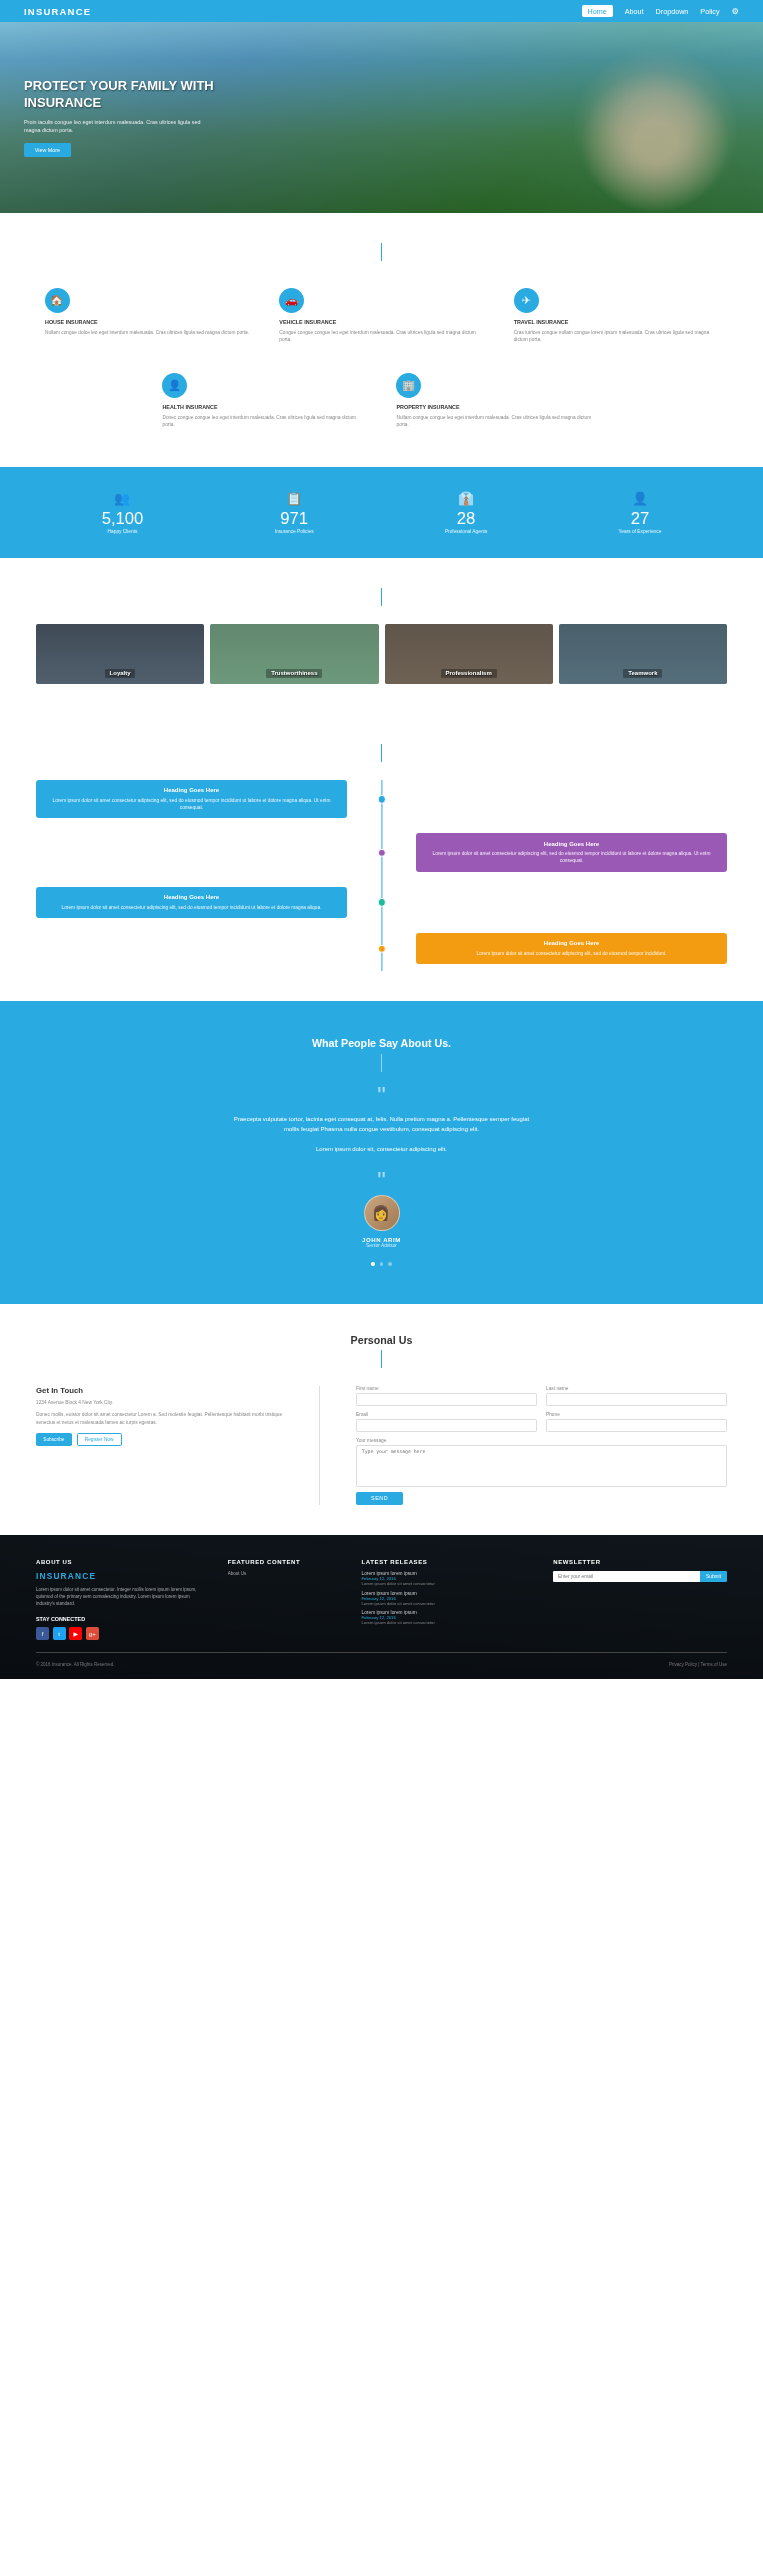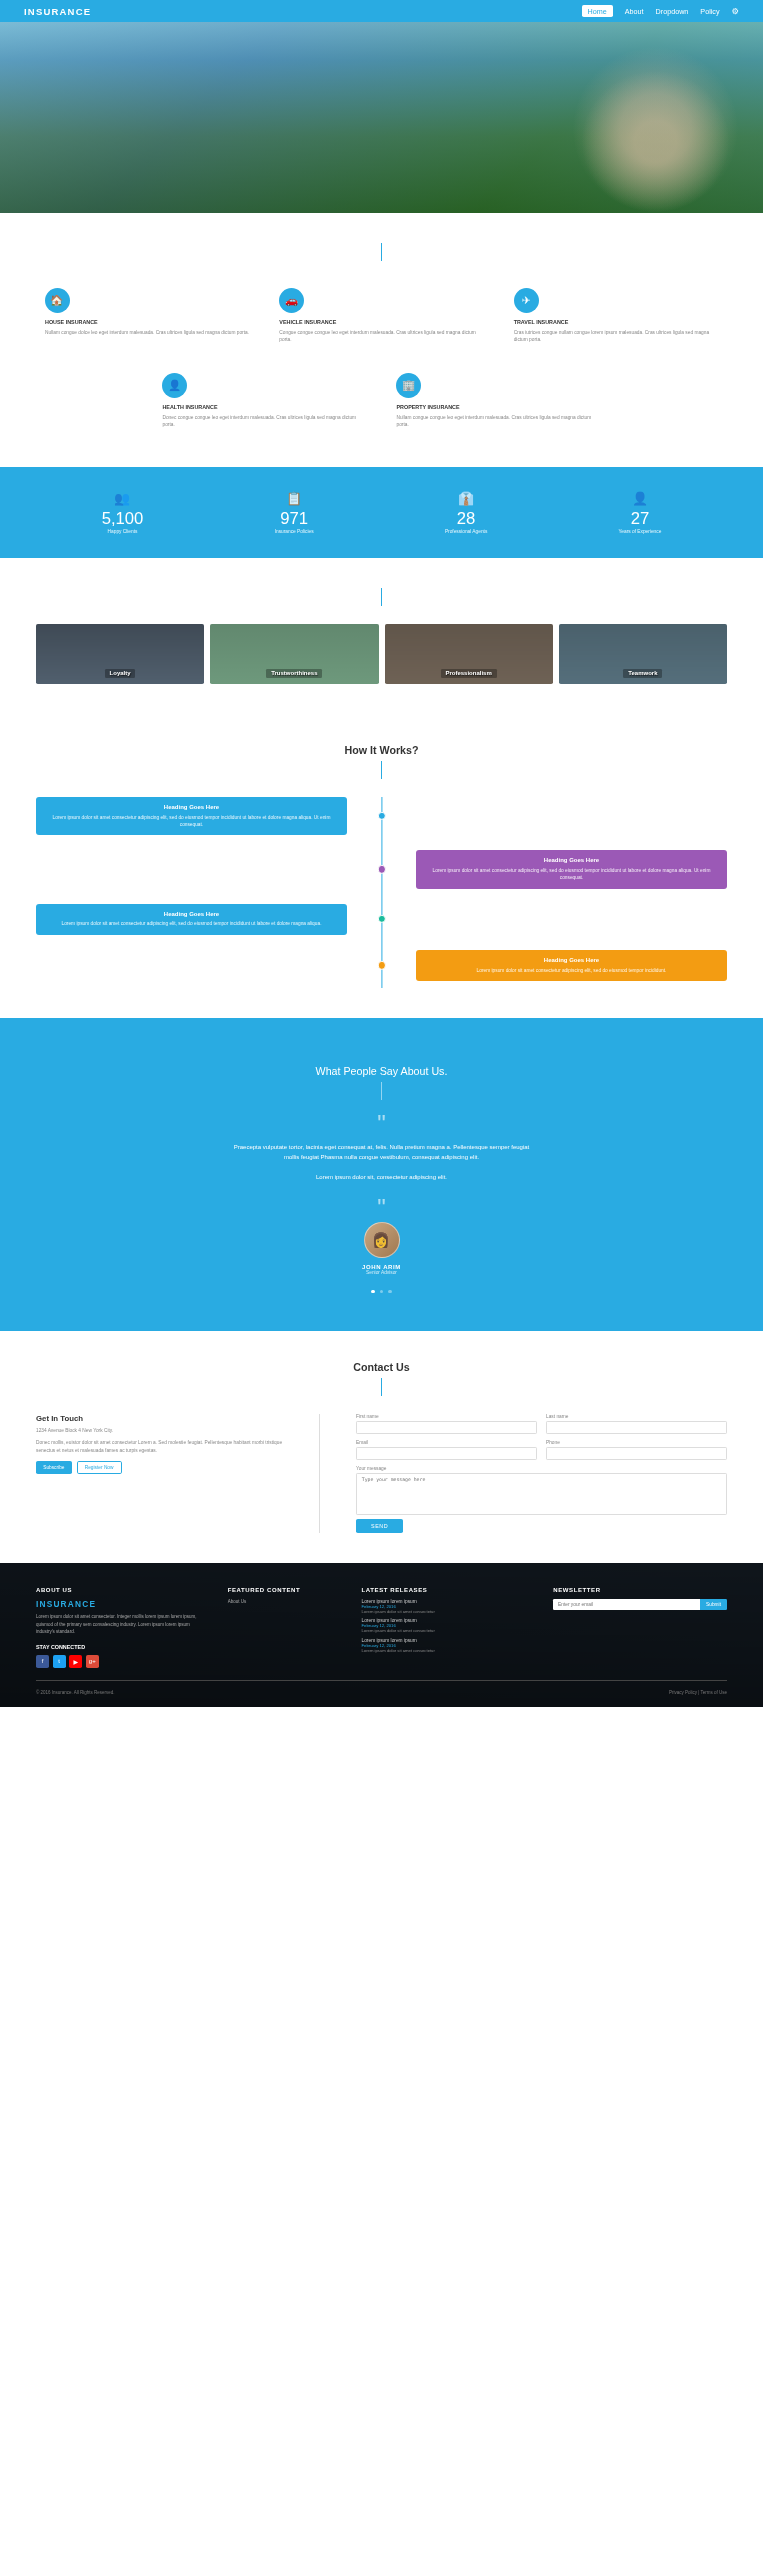--- a/index.html
+++ b/index.html
@@ -130,21 +130,21 @@
     .dot-cyan { background: #29abe2; }
     .dot-purple { background: #9b59b6; }
     .dot-yellow { background: #f39c12; }
     .dot-teal { background: #1abc9c; }
 
     
     .testimonials {
       background: #29abe2; padding: 36px 60px;
       text-align: center; color: #fff;
     }
-    .testimonials h2 { font-size: 10.7px; font-weight: normal; margin-bottom: 4.8px; margin-top: 11px; }
+    .testimonials h2 { font-size: 10.7px; font-weight: bold; margin-bottom: 4.8px; }
     .testimonials .section-divider { background: rgba(255,255,255,0.5); }
     .quote-text { font-size: 6px; line-height: 1.7; margin: 12px auto; max-width: 298px; }
     .quote-open { font-size: 24px; color: rgba(255,255,255,0.6); line-height: 0.5; }
     .quote-close { font-size: 24px; color: rgba(255,255,255,0.6); }
     .testimonial-avatar {
       width: 36px; height: 36px; border-radius: 50%;
       background: linear-gradient(135deg, #c9a882, #a07850);
       margin: 0 auto 6px;
       border: 1.8px solid rgba(255,255,255,0.5);
       display: flex; align-items: center; justify-content: center;
@@ -237,20 +237,25 @@
     <a href="#" class="active">Home</a>
     <a href="#">About</a>
     <a href="#">Dropdown</a>
     <a href="#">Policy</a>
     <span class="nav-icon">⚙</span>
   </div>
 </nav>
 
 <section class="hero">
   <div class="hero-bg"></div>
+  <div class="hero-content">
+    <h1>PROTECT YOUR FAMILY WITH INSURANCE</h1>
+    <p>Proin iaculis congue leo eget interdum malesuada. Cras ultrices ligula sed magna dictum porta.</p>
+    <button class="hero-btn">View More</button>
+  </div>
   <div class="hero-family">
     <div style="width:149px;height:143px;background:radial-gradient(ellipse,rgba(220,190,160,0.5) 20%,transparent 70%);border-radius:50% 50% 0 0;"></div>
   </div>
 </section>
 
 <section class="good-hands">
   <div class="section-divider"></div>
 
   <div class="insurance-grid">
 
@@ -333,21 +338,20 @@
     </div>
     <div class="pc-card bg-team">
       <div class="pc-card-bg">
         <span class="pc-card-label">Teamwork</span>
       </div>
     </div>
   </div>
 </section>
 
 <section class="how-it-works">
-  <h2>How It Works?</h2>
   <div class="section-divider"></div>
 
   <div class="timeline">
     <div class="timeline-line"></div>
 
     <div class="timeline-item left" style="margin-bottom:15px;">
       <div class="timeline-card card-cyan">
         <h4>Heading Goes Here</h4>
         <p>Lorem ipsum dolor sit amet consectetur adipiscing elit, sed do eiusmod tempor incididunt ut labore et dolore magna aliqua. Ut enim consequat.</p>
       </div>
@@ -398,21 +402,21 @@
   <div class="testimonial-role">Senior Advisor</div>
 
   <div class="testimonial-dots">
     <span class="dot active"></span>
     <span class="dot"></span>
     <span class="dot"></span>
   </div>
 </section>
 
 <section class="contact-section">
-  <h2>Contact Us</h2>
+  <h2>Personal Us</h2>
   <div class="section-divider"></div>
 
   <div class="contact-layout">
     <div class="contact-left">
       <h3>Get In Touch</h3>
       <div class="address">1234 Avenue Block 4 New York City.</div>
       <p>Donec mollis, euistor dolor sit amet consectetur Lorem a. Sed molestie feugiat. Pellentesque habitant morbi tristique senectus et netus et malesuada fames ac turpis egestas.</p>
       <div class="contact-btns">
         <button class="btn-blue">Subscribe</button>
         <button class="btn-outline">Register Now</button>

